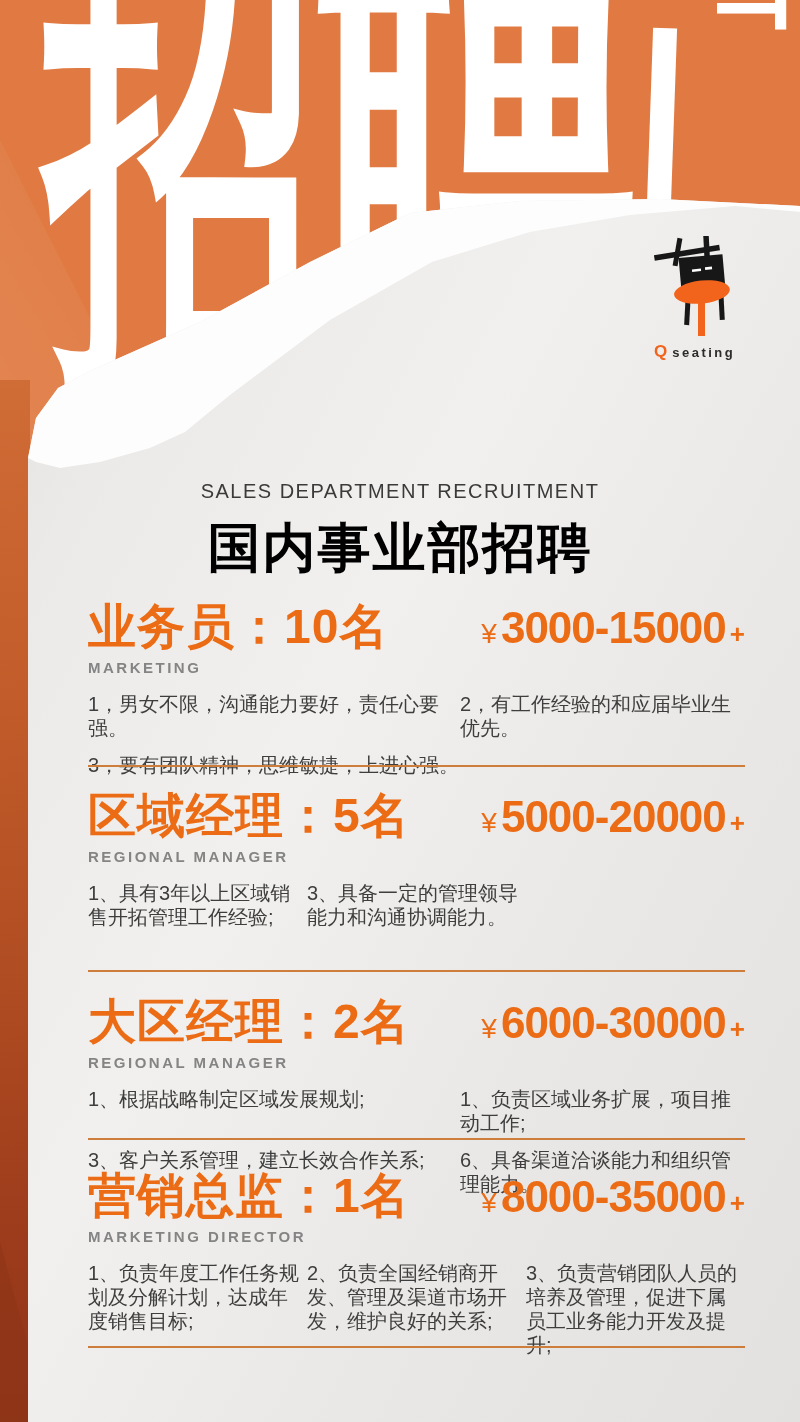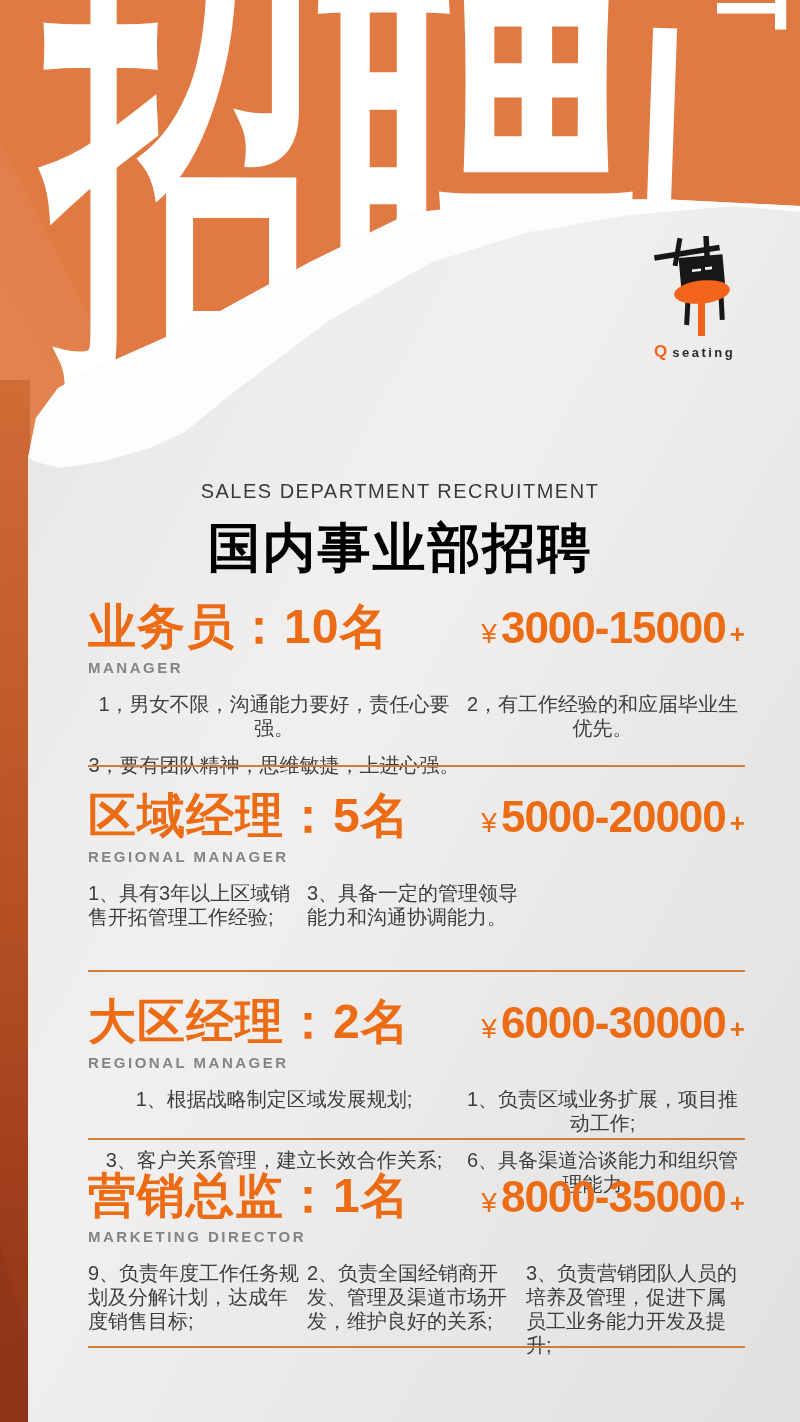--- a/index.html
+++ b/index.html
@@ -69,21 +69,21 @@
   .job-3{top:996px;height:144px;}
   .job-4{top:1170px;height:178px;}
   .job-head{display:flex;justify-content:space-between;align-items:flex-end;}
   .job-title{margin:0;font-size:48px;line-height:52px;font-weight:800;color:#ec6c16;letter-spacing:1px;}
   .salary{color:#ec6c16;white-space:nowrap;}
   .salary .cur{font-size:28px;font-weight:400;margin-right:4px;}
   .salary .rng{font-size:44px;font-weight:800;letter-spacing:-1px;}
   .salary .plus{font-size:26px;font-weight:700;margin-left:4px;}
   .job-en{margin-top:6px;font-size:15px;font-weight:600;color:#848484;letter-spacing:2.5px;}
   .reqs{margin-top:16px;display:grid;row-gap:13px;font-size:20px;line-height:24px;color:#3e3e3e;}
-  .grid-2{grid-template-columns:372px 1fr;text-align:center;}
+  .grid-2{grid-template-columns:372px 1fr;}
   .grid-1{grid-template-columns:1fr 1fr 1fr;}
   .rule{position:absolute;left:0;right:0;bottom:0;border-top:2px solid #cd7d3c;}
 </style>
 </head>
 <body>
 
 <div class="poster">
 
   <div class="facet-light"></div>
   <div class="left-strip"></div>
@@ -128,21 +128,21 @@
       <div class="intro-cn">国内事业部招聘</div>
     </div>
 
     <section class="job job-1">
       <div class="job-head">
         <h2 class="job-title">业务员：10名</h2>
         <div class="salary">
           <span class="cur">¥</span><span class="rng">3000-15000</span><span class="plus">+</span>
         </div>
       </div>
-      <div class="job-en">MANAGER</div>
+      <div class="job-en">MARKETING</div>
       <div class="reqs grid-2">
         <div class="req">1，男女不限，沟通能力要好，责任心要强。</div>
         <div class="req">2，有工作经验的和应届毕业生优先。</div>
         <div class="req">3，要有团队精神，思维敏捷，上进心强。</div>
       </div>
       <div class="rule"></div>
     </section>
 
     <section class="job job-2">
       <div class="job-head">
@@ -178,21 +178,21 @@
 
     <section class="job job-4">
       <div class="job-head">
         <h2 class="job-title">营销总监：1名</h2>
         <div class="salary">
           <span class="cur">¥</span><span class="rng">8000-35000</span><span class="plus">+</span>
         </div>
       </div>
       <div class="job-en">MARKETING DIRECTOR</div>
       <div class="reqs grid-1">
-        <div class="req">9、负责年度工作任务规划及分解计划，达成年度销售目标;</div>
+        <div class="req">1、负责年度工作任务规划及分解计划，达成年度销售目标;</div>
         <div class="req">2、负责全国经销商开发、管理及渠道市场开发，维护良好的关系;</div>
         <div class="req">3、负责营销团队人员的培养及管理，促进下属员工业务能力开发及提升;</div>
       </div>
       <div class="rule"></div>
     </section>
 
   </div>
 </div>
 
 </body></html>

